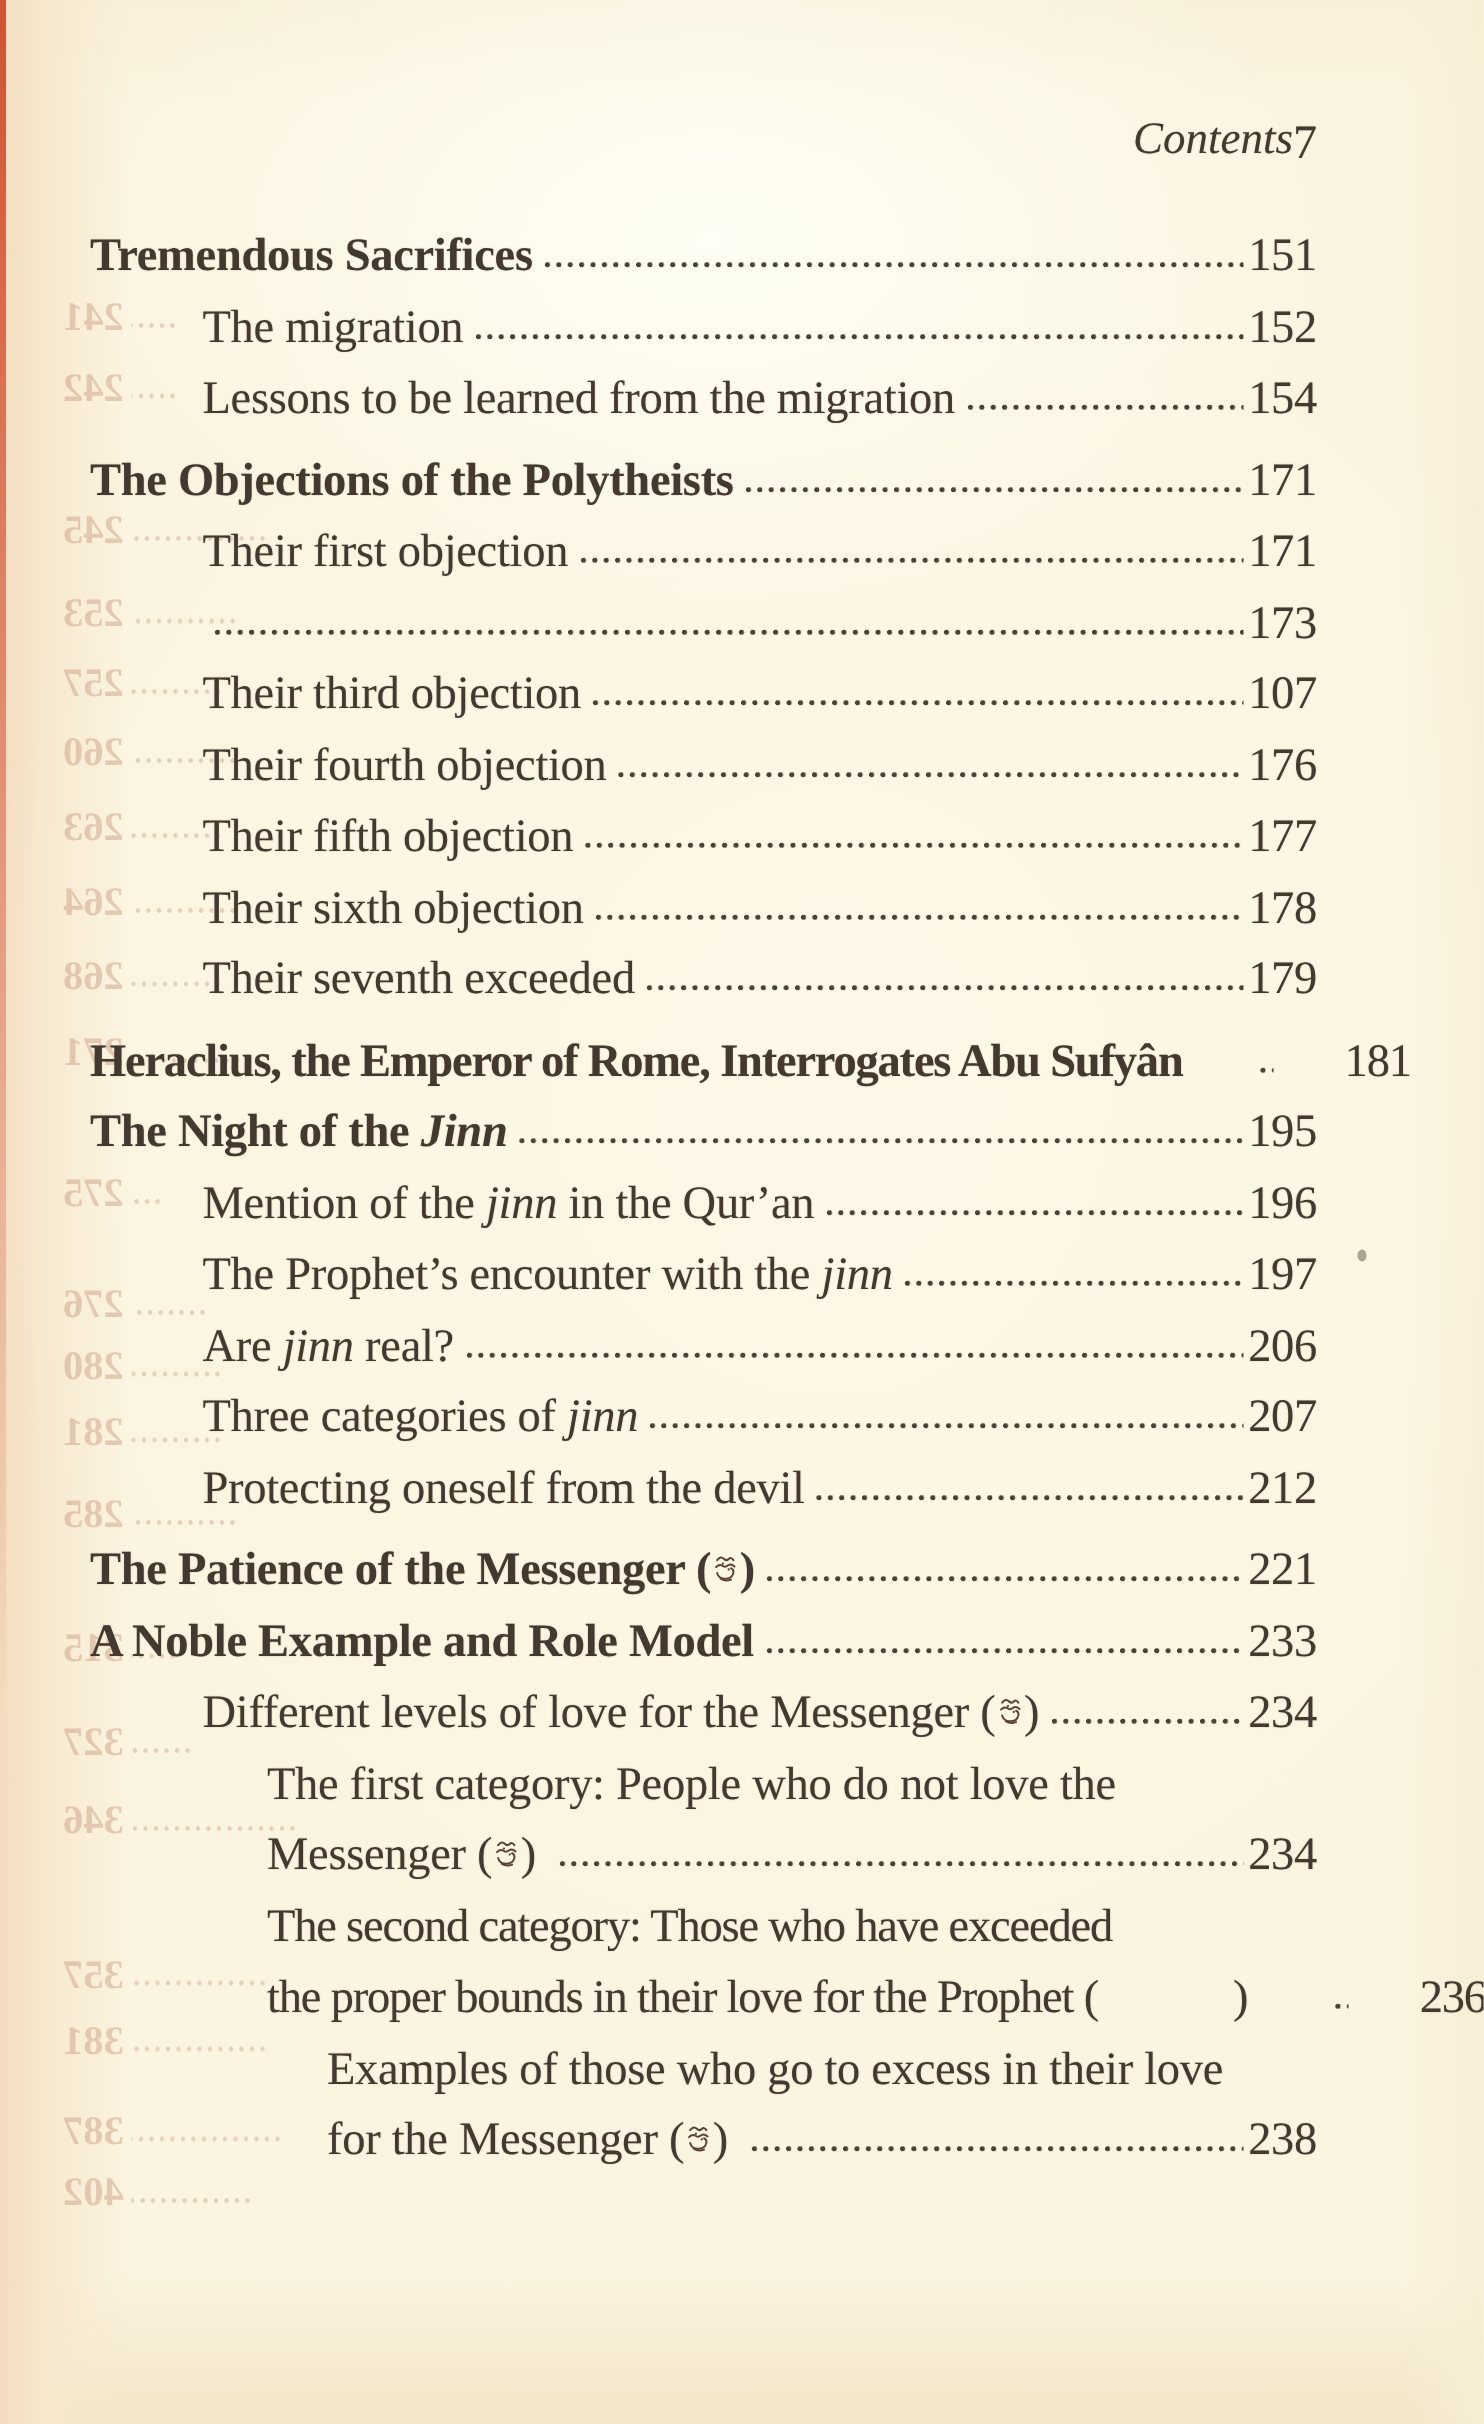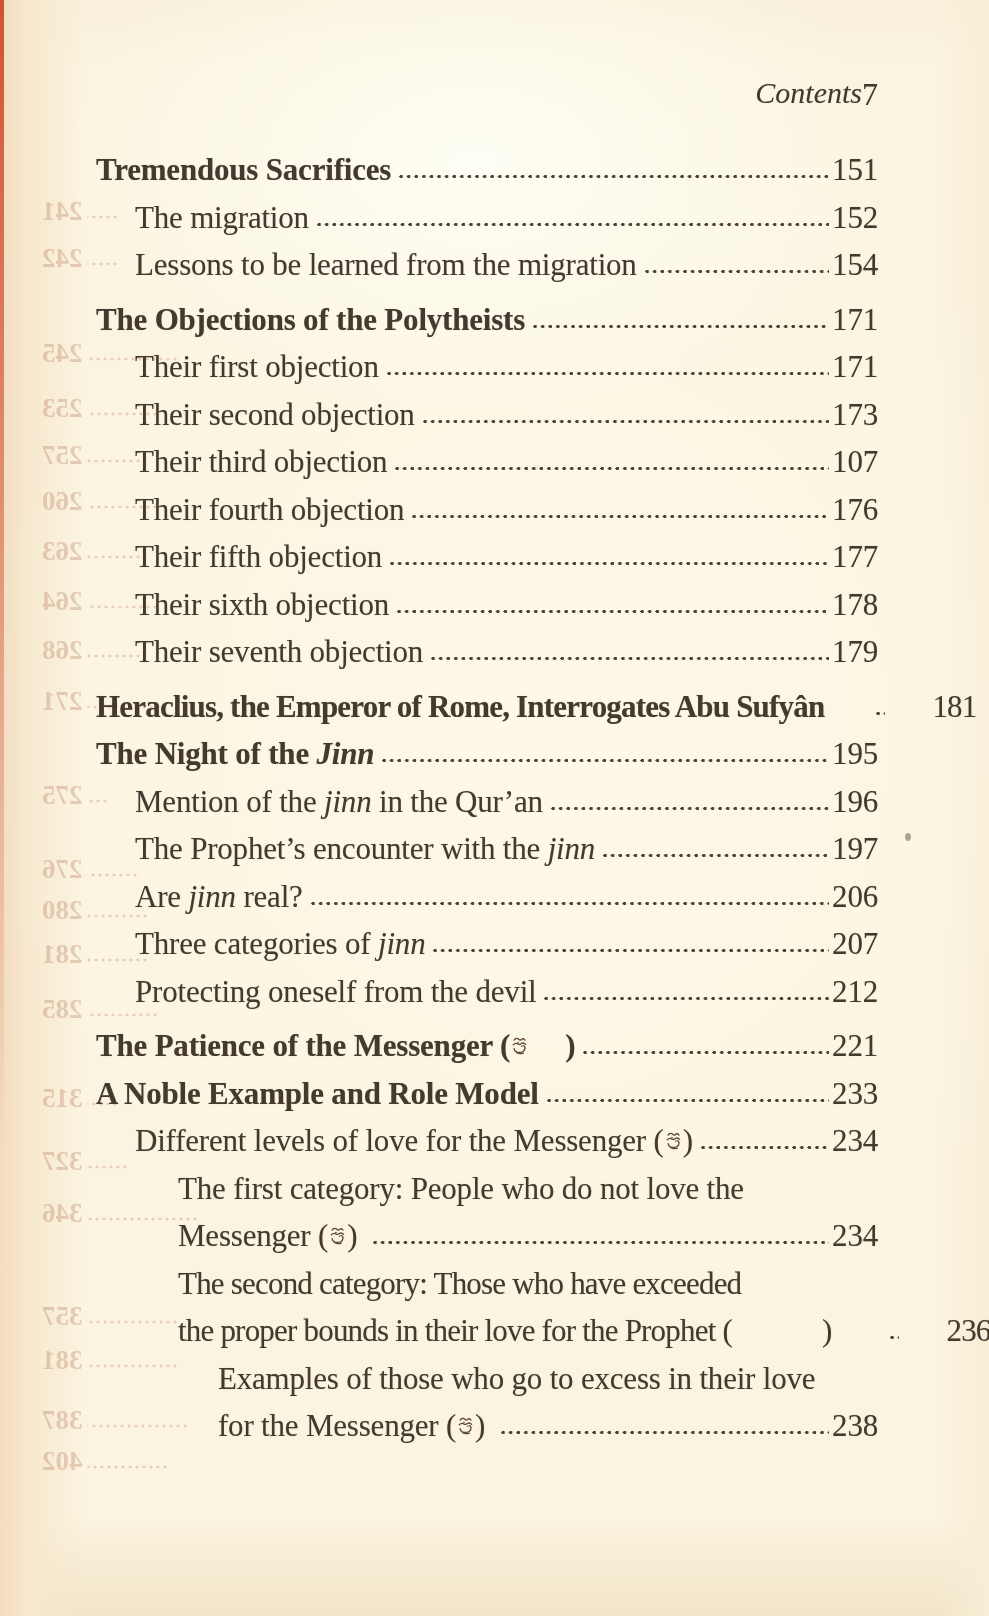--- a/index.html
+++ b/index.html
@@ -36,21 +36,21 @@
     font-size:31px;line-height:47.5px;letter-spacing:-0.2px;
     text-shadow:0 0 1px rgba(67,57,46,0.3);
   }
   .entry{margin:0;}
   .entry.gap{margin-top:7px;}
   .line{display:flex;align-items:baseline;white-space:pre;}
   .lvl1 .line{padding-left:75px;}
   .lvl2 .line{padding-left:118px;text-align:right;}
   .lvl3 .line{padding-left:158px;}
   .s-n{font-weight:normal;font-style:normal;}
-  .s-b{font-weight:bold;font-style:normal;margin-left:36px;}
+  .s-b{font-weight:bold;font-style:normal;}
   .s-i{font-weight:normal;font-style:italic;}
   .s-bi{font-weight:bold;font-style:italic;}
   .condensed .line{letter-spacing:-0.8px;gap:44px;}
   .dots{
     flex:1;min-width:10px;height:7px;margin:0 3px 0 7px;
     background-image:radial-gradient(circle at 3px 3.5px, #4a4034 1.55px, rgba(0,0,0,0) 1.9px);
     background-size:7.6px 7px;background-repeat:repeat-x;background-position:0 100%;
   }
   .pagenum{font-weight:normal;font-style:normal;flex-shrink:0;}
   .pbuh{display:inline-block;vertical-align:-3px;margin:0 1px;}
@@ -179,36 +179,36 @@
     <div class="entry lvl1">
       <div class="line"><span class="s-n">Lessons to be learned from the migration</span><span class="dots"></span><span class="pagenum">154</span></div>
     </div>
     <div class="entry lvl0 gap">
       <div class="line"><span class="s-b">The Objections of the Polytheists</span><span class="dots"></span><span class="pagenum">171</span></div>
     </div>
     <div class="entry lvl1">
       <div class="line"><span class="s-n">Their first objection</span><span class="dots"></span><span class="pagenum">171</span></div>
     </div>
     <div class="entry lvl1">
-      <div class="line"><span class="s-n">Their second objection</span><span class="dots"></span><span class="pagenum">173</span></div>
+      <div class="line"><span class="dots"></span><span class="pagenum">173</span></div>
     </div>
     <div class="entry lvl1">
       <div class="line"><span class="s-n">Their third objection</span><span class="dots"></span><span class="pagenum">107</span></div>
     </div>
     <div class="entry lvl1">
       <div class="line"><span class="s-n">Their fourth objection</span><span class="dots"></span><span class="pagenum">176</span></div>
     </div>
     <div class="entry lvl1">
       <div class="line"><span class="s-n">Their fifth objection</span><span class="dots"></span><span class="pagenum">177</span></div>
     </div>
     <div class="entry lvl1">
       <div class="line"><span class="s-n">Their sixth objection</span><span class="dots"></span><span class="pagenum">178</span></div>
     </div>
     <div class="entry lvl1">
-      <div class="line"><span class="s-n">Their seventh objection</span><span class="dots"></span><span class="pagenum">179</span></div>
+      <div class="line"><span class="s-n">Their seventh exceeded</span><span class="dots"></span><span class="pagenum">179</span></div>
     </div>
     <div class="entry lvl0 gap condensed">
       <div class="line"><span class="s-b">Heraclius, the Emperor of Rome, Interrogates Abu Sufyân</span><span class="dots"></span><span class="pagenum">181</span></div>
     </div>
     <div class="entry lvl0">
       <div class="line"><span class="s-b">The Night of the </span><span class="s-bi">Jinn</span><span class="dots"></span><span class="pagenum">195</span></div>
     </div>
     <div class="entry lvl1">
       <div class="line"><span class="s-n">Mention of the </span><span class="s-i">jinn</span><span class="s-n"> in the Qur’an</span><span class="dots"></span><span class="pagenum">196</span></div>
     </div>

